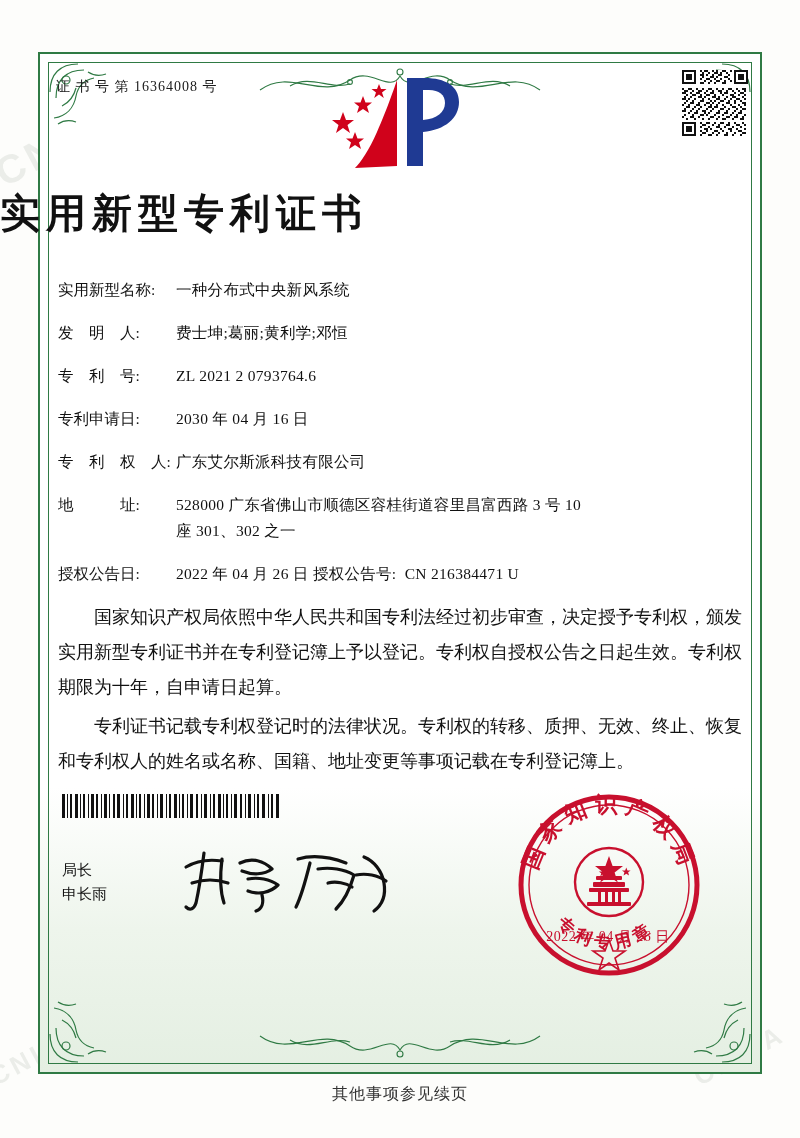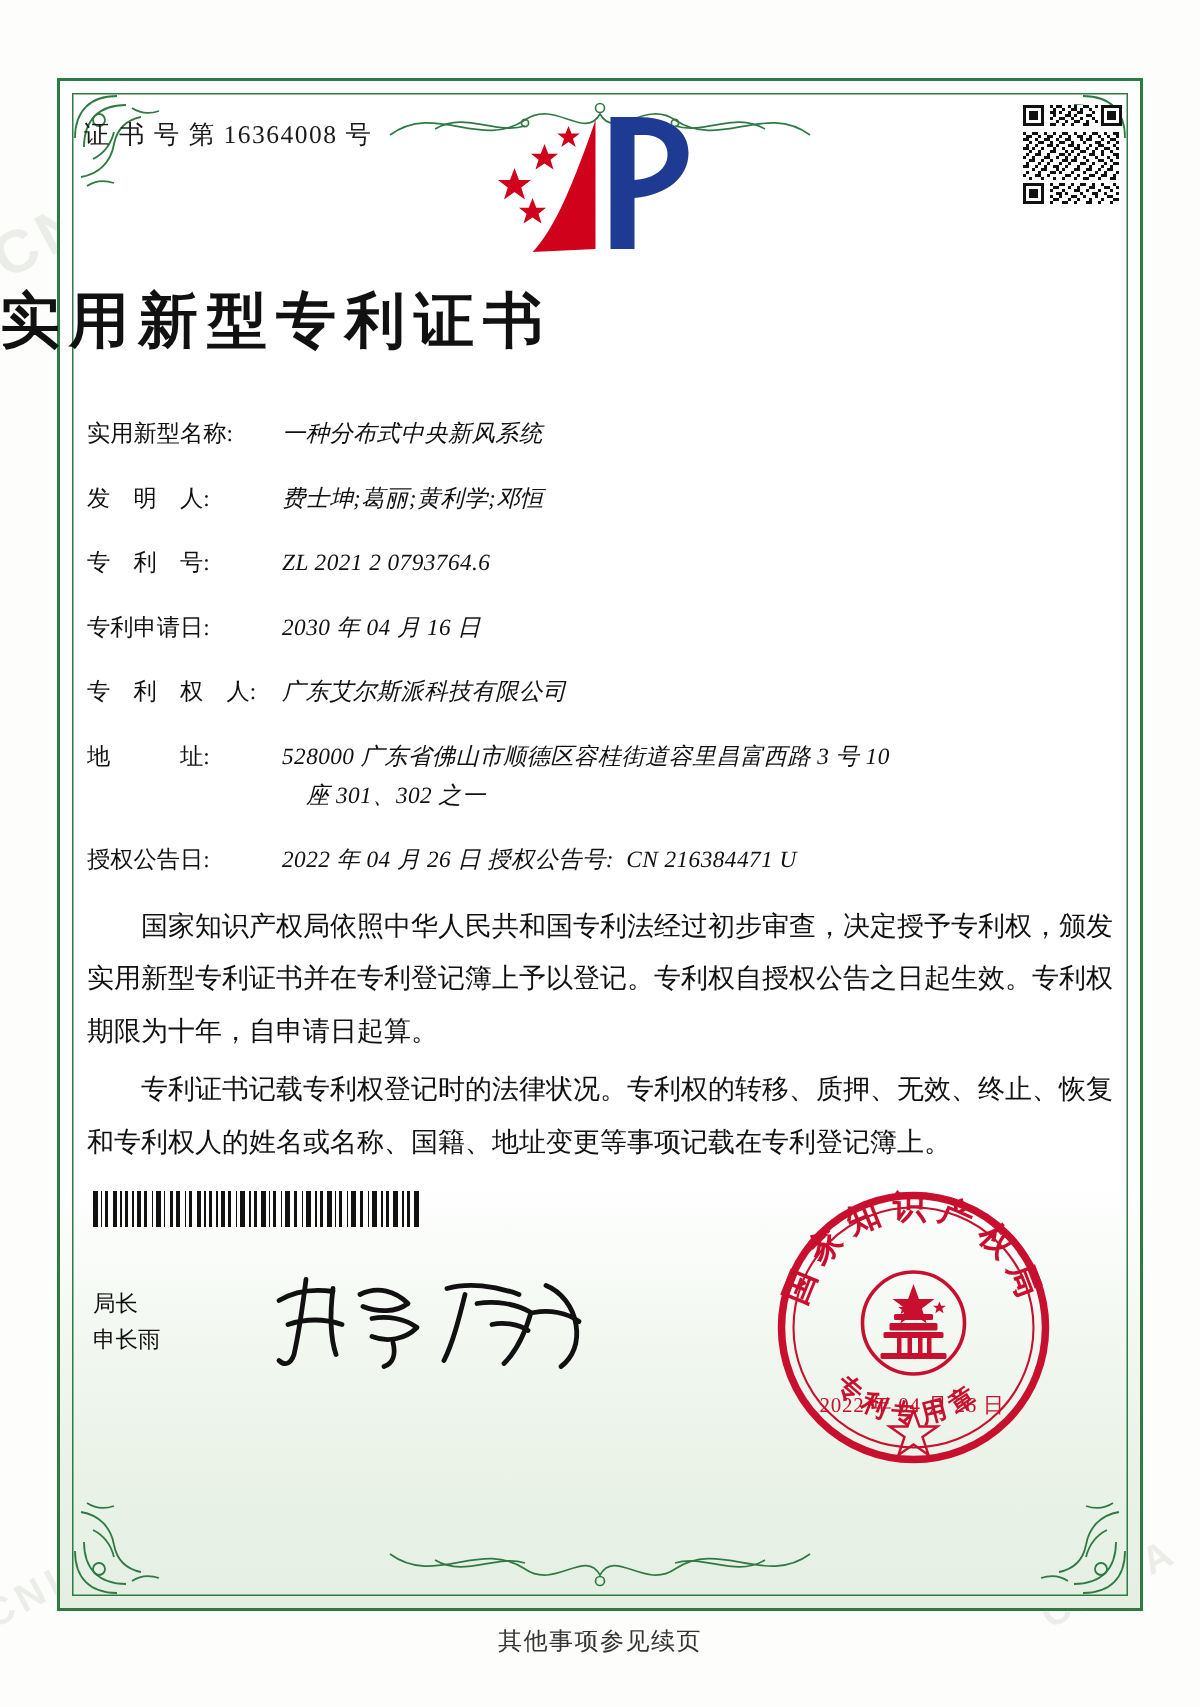--- a/index.html
+++ b/index.html
@@ -92,21 +92,21 @@
 
   
   .content {
     position: absolute;
     left: 0; top: 0; right: 0; bottom: 0;
   }
   .cert-no {
     position: absolute;
     left: 56px;
     top: 78px;
-    font-size: 17px;
+    font-size: 14px;
     color: #1a1a1a;
     letter-spacing: 1px;
     font-family: "Liberation Serif", serif;
   }
 
   
   .qr {
     position: absolute;
     right: 52px;
     top: 70px;
@@ -143,37 +143,34 @@
     top: 278px;
     right: 58px;
     font-size: 15.5px;
     color: #111;
     line-height: 1.55;
   }
   .row {
     display: flex;
     align-items: flex-start;
     margin-bottom: 19px;
-    gap: 12px;
   }
   .row .lbl {
     width: 118px;
     flex: 0 0 118px;
     letter-spacing: 0px;
     white-space: nowrap;
   }
   .row .val {
     flex: 1 1 auto;
     letter-spacing: 0.3px;
-    font-style: italic;
   }
   .row .val .val2 {
     display: block;
     margin-top: 2px;
-    margin-left: 16px;
   }
   .row.inline .val-second-label {
   }
 
   .para {
     position: absolute;
     left: 58px;
     right: 58px;
     top: 600px;
     font-size: 18px;

